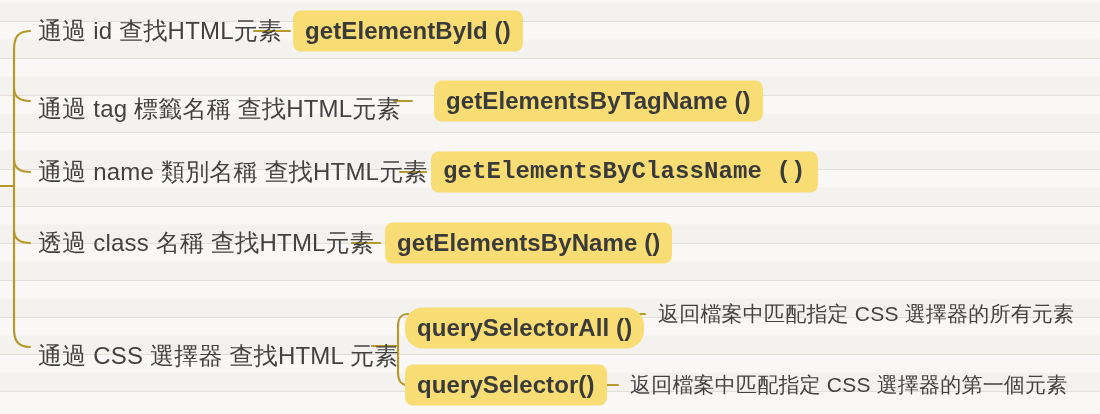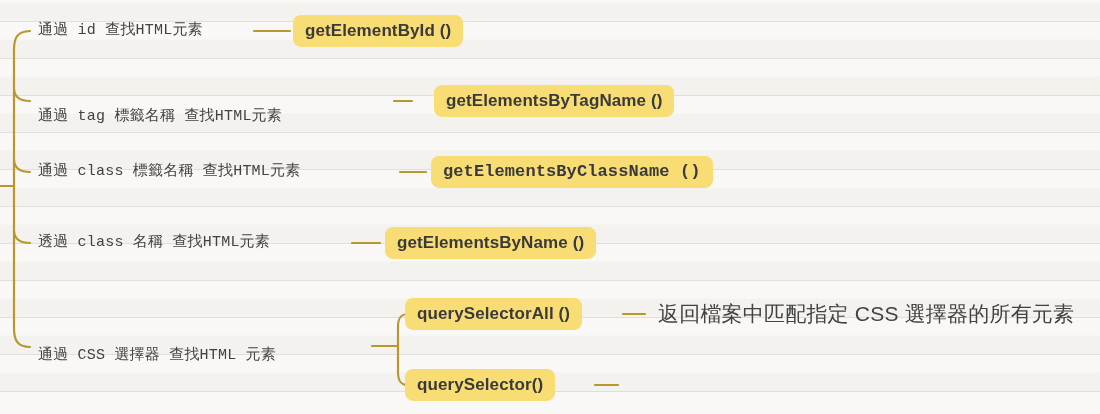--- a/index.html
+++ b/index.html
@@ -36,34 +36,33 @@
   .connectors path {
     stroke: #b5992d;
     stroke-width: 2.2;
     fill: none;
     stroke-linecap: round;
     stroke-linejoin: round;
   }
   .label {
     position: absolute;
     transform: translateY(-50%);
-    font-size: 15px;
+    font-size: 24px;
     line-height: 1.25;
     color: #424242;
     white-space: nowrap;
     letter-spacing: 0.2px;
-    font-family: Liberation Mono, monospace;
   }
   .method {
     position: absolute;
     transform: translateY(-50%);
     background: #f8dc74;
     color: #3a3a3a;
     font-weight: 700;
-    font-size: 17px;
+    font-size: 24px;
     line-height: 1.25;
     padding: 5px 12px 6px 12px;
     border-radius: 8px;
     white-space: nowrap;
     letter-spacing: 0.1px;
   }
   .desc {
     position: absolute;
     transform: translateY(-50%);
     font-size: 21px;
@@ -96,29 +95,30 @@
     <path d="M372,346 H397"></path>
     <path d="M408,314 C400,314 398,319 398,327 V372 C398,380 400,385 408,385"></path>
 
     <path d="M623,314 H645"></path>
     <path d="M595,385 H618"></path>
   </svg>
 
   <div class="label" style="left:38px; top:31px;">通過 id 查找HTML元素</div>
   <div class="method" style="left:293px; top:31px;">getElementById ()</div>
 
-  <div class="label" style="left:38px; top:117px;">通過 tag 標籤名稱 查找HTML元素</div>
+  <div class="label" style="left:38px; top:109px;">通過 tag 標籤名稱 查找HTML元素</div>
   <div class="method" style="left:434px; top:101px;">getElementsByTagName ()</div>
 
-  <div class="label" style="left:38px; top:172px;">通過 class 標籤名稱 查找HTML元素</div>
+  <div class="label" style="left:38px; top:172px;">通過 name 類別名稱 查找HTML元素</div>
   <div class="method" style="left:431px; top:172px;font-family:Liberation Mono, monospace;">getElementsByClassName ()</div>
 
   <div class="label" style="left:38px; top:243px;">透過 class 名稱 查找HTML元素</div>
   <div class="method" style="left:385px; top:243px;">getElementsByName ()</div>
 
   <div class="label" style="left:38px; top:356px;text-align:center;">通過 CSS 選擇器 查找HTML 元素</div>
 
-  <div class="method" style="left:405px; top:314px;">querySelectorAll ()</div>
+  <div class="method" style="left:405px; top:328px;border-radius:18px;">querySelectorAll ()</div>
   <div class="desc" style="left:658px; top:314px;">返回檔案中匹配指定 CSS 選擇器的所有元素</div>
 
   <div class="method" style="left:405px; top:385px;">querySelector()</div>
+  <div class="desc" style="left:630px; top:385px;">返回檔案中匹配指定 CSS 選擇器的第一個元素</div>
 
 </div>
 
 </body></html>

